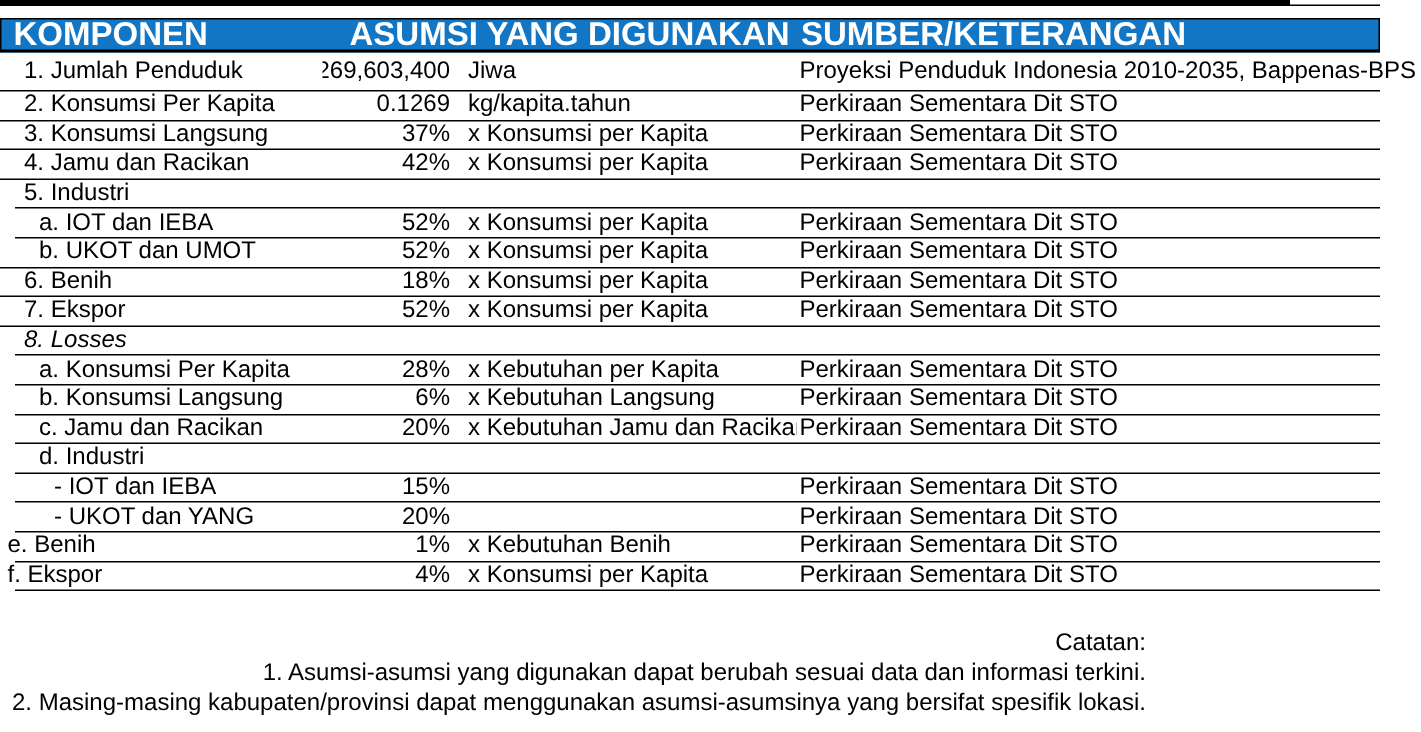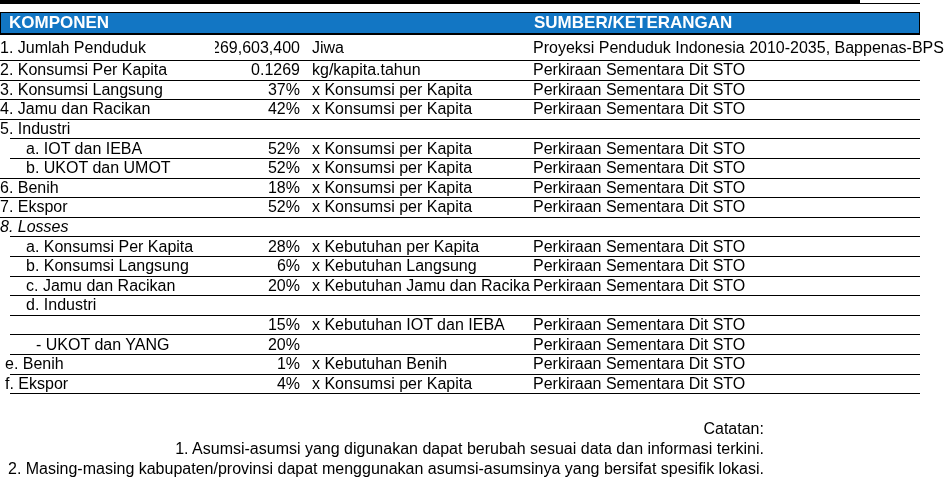--- a/index.html
+++ b/index.html
@@ -9,53 +9,54 @@
     font-size:16px;color:#000;overflow:hidden;
   }
   .topbar-thick{position:absolute;left:0;top:0;width:860px;height:4px;background:#000;}
   .topbar-thin{position:absolute;left:859px;top:3px;width:61px;height:1px;background:#000;}
   .header-bar{
     position:absolute;left:0;top:12px;width:918px;height:20px;
     border:1px solid #000;border-bottom:2px solid #000;
   }
   .header-bar span{
     position:absolute;top:0;height:20px;line-height:20px;
-    color:#fff;font-weight:bold;font-size:17px;white-space:nowrap;
+    color:#fff;font-weight:bold;font-size:22px;white-space:nowrap;
   }
   .h-col1{left:8px;}
   .h-col2{left:232px;}
   .h-col3{left:533px;text-align:right;}
   .rows{position:absolute;left:0;top:35px;width:920px;}
   .row{position:relative;height:19.6px;width:920px;}
   .row.first{height:26px;}
   .row .bline{position:absolute;bottom:0;left:0;right:0;height:1px;background:#000;}
   .row.b-indent .bline{left:10px;}
   .cell{position:absolute;top:0;bottom:1px;display:flex;align-items:center;white-space:nowrap;overflow:hidden;}
   .c-label{left:0;width:213px;}
   .c-value{left:215px;width:85px;justify-content:flex-end;text-align:center;}
   .c-unit{left:312px;width:219px;}
   .c-source{left:533px;width:410px;overflow:visible;}
-  .ind0 .c-label{padding-left:0;}
+  .ind0 .c-label{padding-left:16px;}
   .ind1 .c-label{padding-left:26px;}
   .ind2 .c-label{padding-left:36px;}
   .ind3 .c-label{padding-left:5px;}
   .row.italic .c-label{font-style:italic;}
   .notes{position:absolute;left:8px;top:419px;line-height:20px;font-size:16px;text-align:right;}
   .notes div{white-space:nowrap;}
 </style>
 </head>
 <body>
 
 <div class="sheet">
 
   <div class="topbar-thick"></div>
   <div class="topbar-thin"></div>
 
   <div class="header-bar" id="header-bar" style="background: rgb(18, 118, 196);">
     <span class="h-col1">KOMPONEN</span>
+    <span class="h-col2">ASUMSI YANG DIGUNAKAN</span>
     <span class="h-col3">SUMBER/KETERANGAN</span>
   </div>
 
   <div class="rows" id="rows-container">
       <div class="row ind0 first">
       <div class="cell c-label">1. Jumlah Penduduk</div>
       <div class="cell c-value">269,603,400</div>
       <div class="cell c-unit">Jiwa</div>
       <div class="cell c-source">Proyeksi Penduduk Indonesia 2010-2035, Bappenas-BPS</div>
       <div class="bline"></div>
@@ -145,22 +146,22 @@
       <div class="bline"></div>
     </div>
       <div class="row ind1 b-indent">
       <div class="cell c-label">d. Industri</div>
       <div class="cell c-value"></div>
       <div class="cell c-unit"></div>
       <div class="cell c-source"></div>
       <div class="bline"></div>
     </div>
       <div class="row ind2 b-indent">
+      <div class="cell c-label">- IOT dan IEBA</div>
       <div class="cell c-value">15%</div>
-      <div class="cell c-unit">x Kebutuhan IOT dan IEBA</div>
       <div class="cell c-source">Perkiraan Sementara Dit STO</div>
       <div class="bline"></div>
     </div>
       <div class="row ind2 b-indent">
       <div class="cell c-label">- UKOT dan YANG</div>
       <div class="cell c-value">20%</div>
       <div class="cell c-source">Perkiraan Sementara Dit STO</div>
       <div class="bline"></div>
     </div>
       <div class="row ind3 b-indent">

